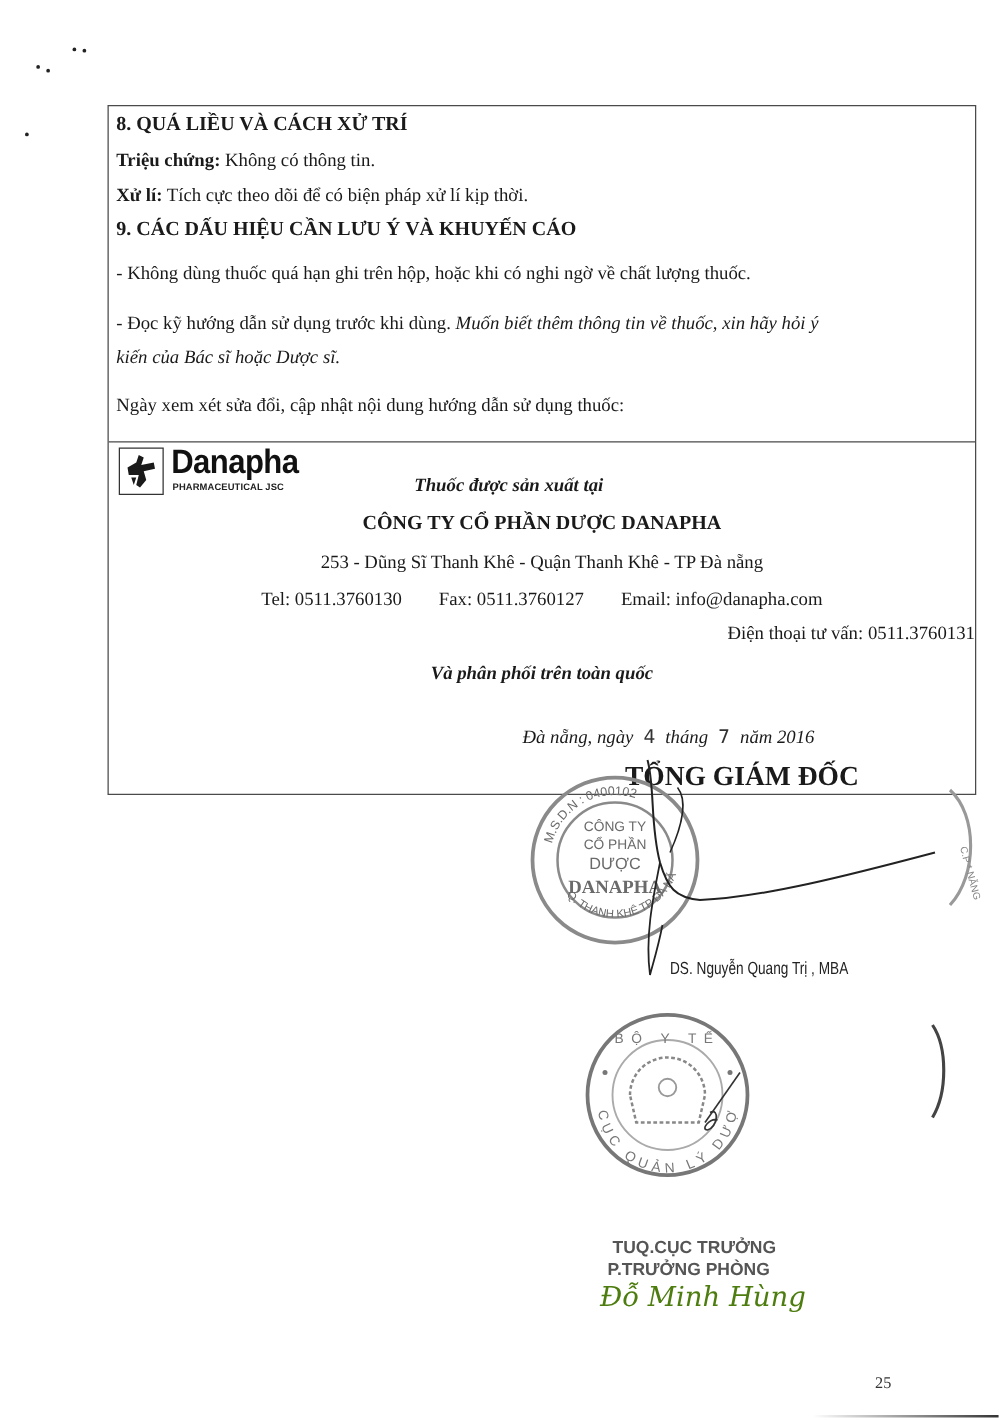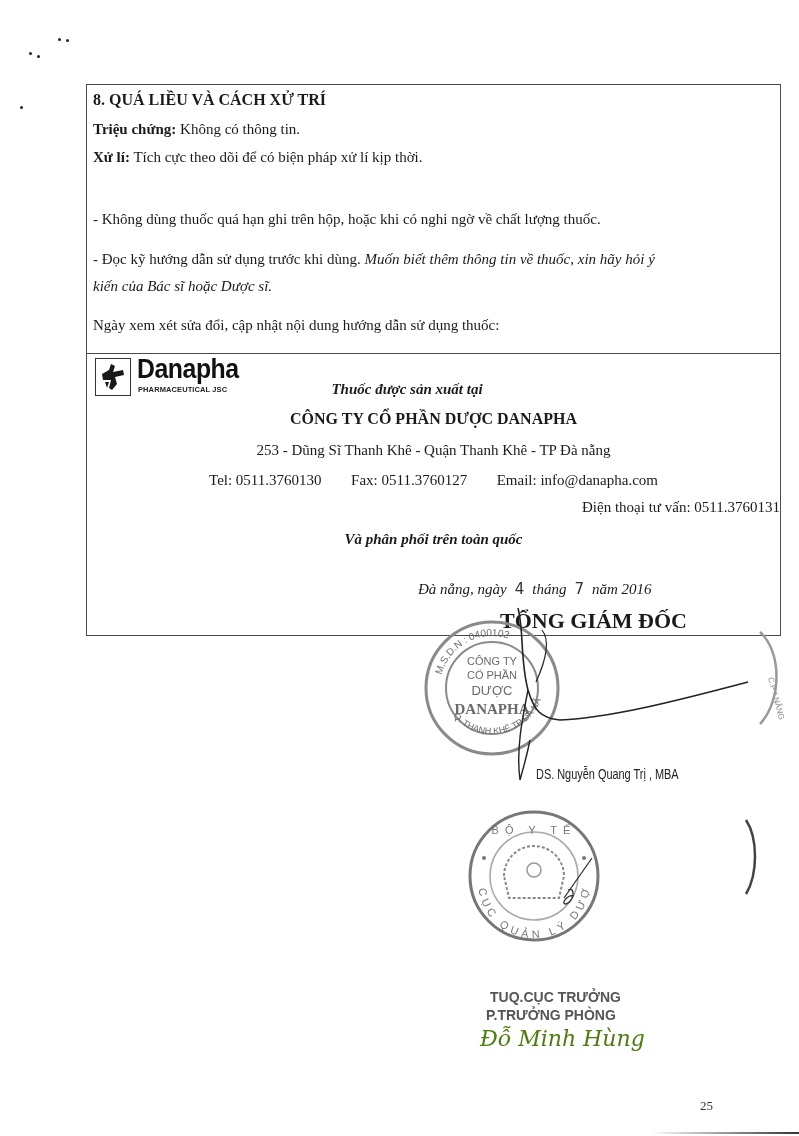--- a/index.html
+++ b/index.html
@@ -71,20 +71,21 @@
 
 <div class="main-box">
   <div class="info-section">
     <div class="line heading" style="top:6px;">8. QUÁ LIỀU VÀ CÁCH XỬ TRÍ</div>
     <div class="line" style="top:36px;">
       <span class="bold">Triệu chứng:</span><span> Không có thông tin.</span>
     </div>
     <div class="line" style="top:64px;">
       <span class="bold">Xử lí:</span><span> Tích cực theo dõi để có biện pháp xử lí kịp thời.</span>
     </div>
+    <div class="line heading" style="top:90px;">9. CÁC DẤU HIỆU CẦN LƯU Ý VÀ KHUYẾN CÁO</div>
     <div class="line" style="top:126px;">- Không dùng thuốc quá hạn ghi trên hộp, hoặc khi có nghi ngờ về chất lượng thuốc.</div>
     <div class="line" style="top:166px;">
       <span>- Đọc kỹ hướng dẫn sử dụng trước khi dùng. </span><span class="ital">Muốn biết thêm thông tin về thuốc, xin hãy hỏi ý</span>
     </div>
     <div class="line ital" style="top:193px;">kiến của Bác sĩ hoặc Dược sĩ.</div>
     <div class="line" style="top:232px;">Ngày xem xét sửa đổi, cập nhật nội dung hướng dẫn sử dụng thuốc:</div>
   </div>
 
   <div class="divider"></div>
 

